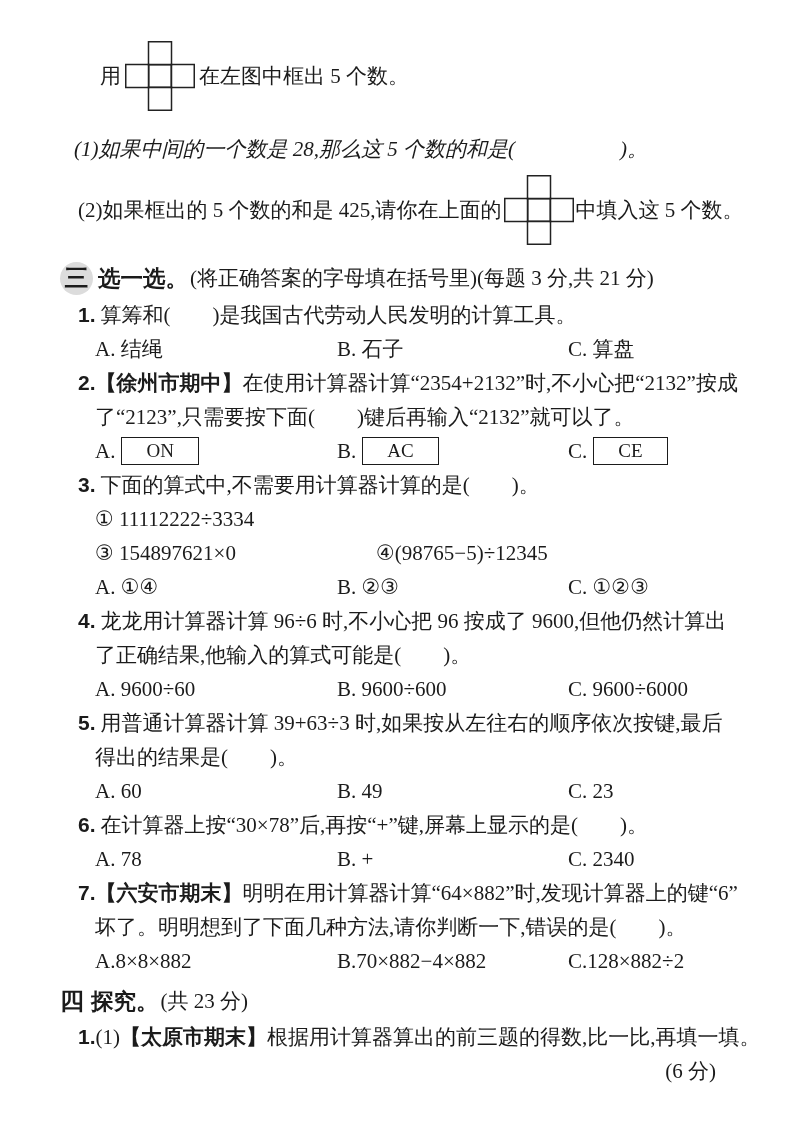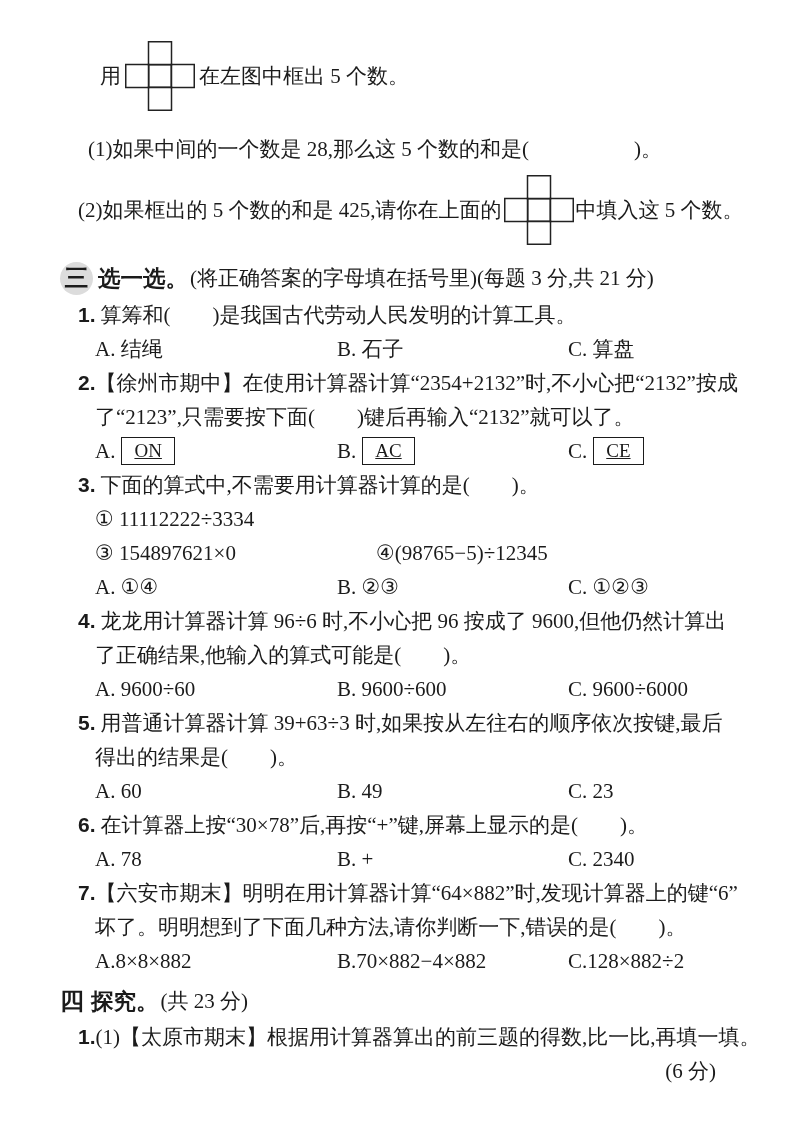--- a/index.html
+++ b/index.html
@@ -8,45 +8,45 @@
     font-family: "Liberation Serif", "DejaVu Serif", "DejaVu Sans", serif;
     color: #1b1b1b; font-size: 21px; overflow: hidden;
   }
   .page { box-sizing: border-box; width: 793px; height: 1121px; padding: 0 50px 0 60px; }
 
   .tline { line-height: 34px; white-space: nowrap; }
 
   
   .frame-row { margin-top: 40px; height: 72px; display: flex; align-items: center; margin-left: 40px; }
   .frame-row .cross { margin: 0 4px; flex: 0 0 auto; }
-  .sub1 { margin-top: 20px; margin-left: 28px; }
+  .sub1 { margin-top: 20px; margin-left: 14px; font-style: italic; }
   .frame-row2 { margin-top: 8px; height: 72px; display: flex; align-items: center; margin-left: 18px; white-space: nowrap; }
   .frame-row2 .cross { margin: 0 2px; flex: 0 0 auto; }
 
   
   .section-head { margin-top: 12px; height: 40px; display: flex; align-items: center; white-space: nowrap; }
   .badge {
     width: 33px; height: 33px; border-radius: 50%; background: #dcdcdc;
     display: inline-flex; align-items: center; justify-content: center;
     font-weight: bold; font-size: 24px; margin-right: 5px; flex: 0 0 auto;
   }
   .sec-num { font-weight: bold; font-size: 24px; margin-right: 7px; }
   .sec-title { font-weight: bold; font-size: 22.5px; }
   .sec-note { font-size: 21px; margin-left: 2px; }
 
   
   .qline { margin-left: 18px; }
   .qcont { margin-left: 35px; }
   .qnum { font-family: "Liberation Sans", "DejaVu Sans", sans-serif; font-weight: bold; margin-right: 5px; }
-  .qtag { font-weight: normal; }
+  .qtag { font-weight: bold; }
   .opts { margin-left: 35px; display: grid; grid-template-columns: 242px 231px 1fr; }
   .exprs { margin-left: 35px; display: grid; grid-template-columns: 281px 1fr; }
   .keycap {
-    display: inline-block; border: 1.5px solid #1b1b1b; padding: 0 12px;
-    line-height: 26px; font-size: 19px; margin-left: 6px; vertical-align: 1px; text-decoration: underline;
+    display: inline-block; border: 1.5px solid #1b1b1b; padding: 0 24px;
+    line-height: 26px; font-size: 19px; margin-left: 6px; vertical-align: 1px;
   }
   .score-line { text-align: right; margin-right: 27px; }
 </style>
 </head>
 <body>
 
 <div class="page">
 
   <div class="frame-row">
     <span>用</span>

